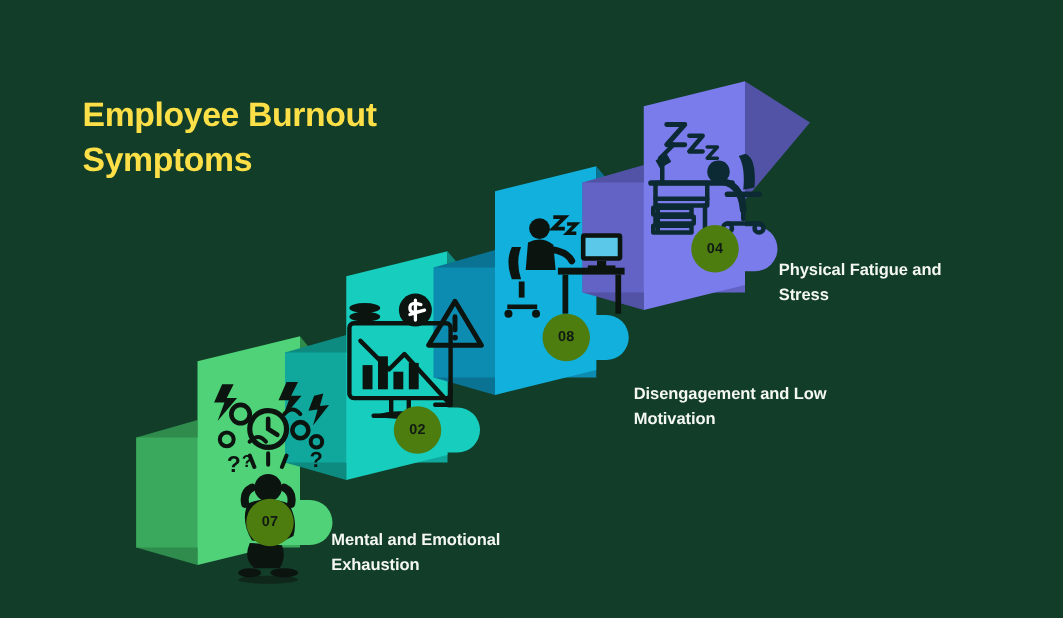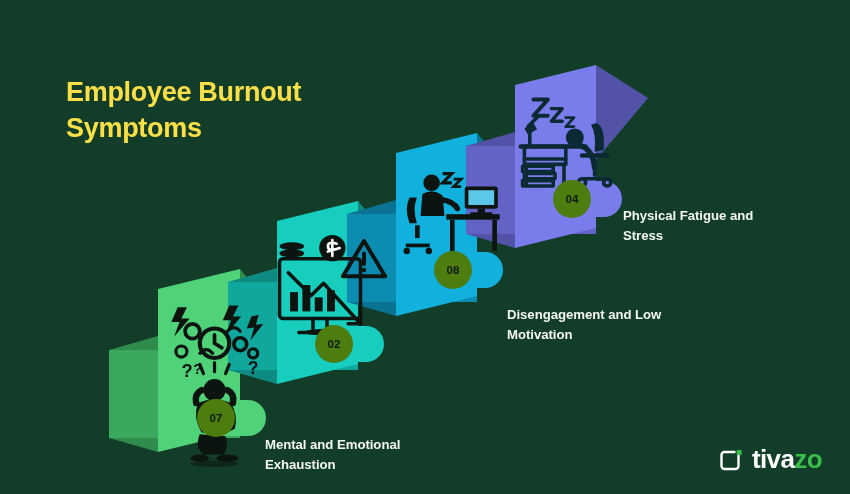--- a/index.html
+++ b/index.html
@@ -235,33 +235,21 @@
   <div class="badge-wrap" style="left:315px;top:325px;text-align:right;">
     <div class="badge">02</div>
   </div>
   <div class="badge-wrap" style="left:434px;top:251px;">
     <div class="badge">08</div>
   </div>
   <div class="badge-wrap" style="left:553px;top:180px;">
     <div class="badge">04</div>
   </div>
 
-  <div class="step-label" style="left:265px;top:435px;width:195px;">Mental and Emotional
+  <div class="step-label" style="left:265px;top:422px;width:195px;">Mental and Emotional
 Exhaustion</div>
   <div class="step-label" style="left:507px;top:277px;width:205px;margin-top:28px;">Disengagement and Low
 Motivation</div>
   <div class="step-label" style="left:623px;top:206px;width:175px;">Physical Fatigue and
 Stress</div>
 
-  <div id="logo">
-    <span class="mark">
-      <svg viewBox="0 0 26 26" width="26" height="26">
-        <path d="M20.5,8.5 L20.5,19 a3,3 0 0 1 -3,3 L6.5,22 a3,3 0 0 1 -3,-3 L3.5,8 a3,3 0 0 1 3,-3 L16.5,5" fill="none" stroke="#ffffff" stroke-width="2.4" stroke-linecap="round"></path>
-        <rect x="18.6" y="3.1" width="5" height="5" rx="0.8" fill="#3bbf4a"></rect>
-      </svg>
-    </span>
-    <span class="wordmark">
-      <span class="wm-a">tiva</span>
-      <span class="wm-b">zo</span>
-    </span>
-  </div>
 
 </div>
 
 </body></html>

